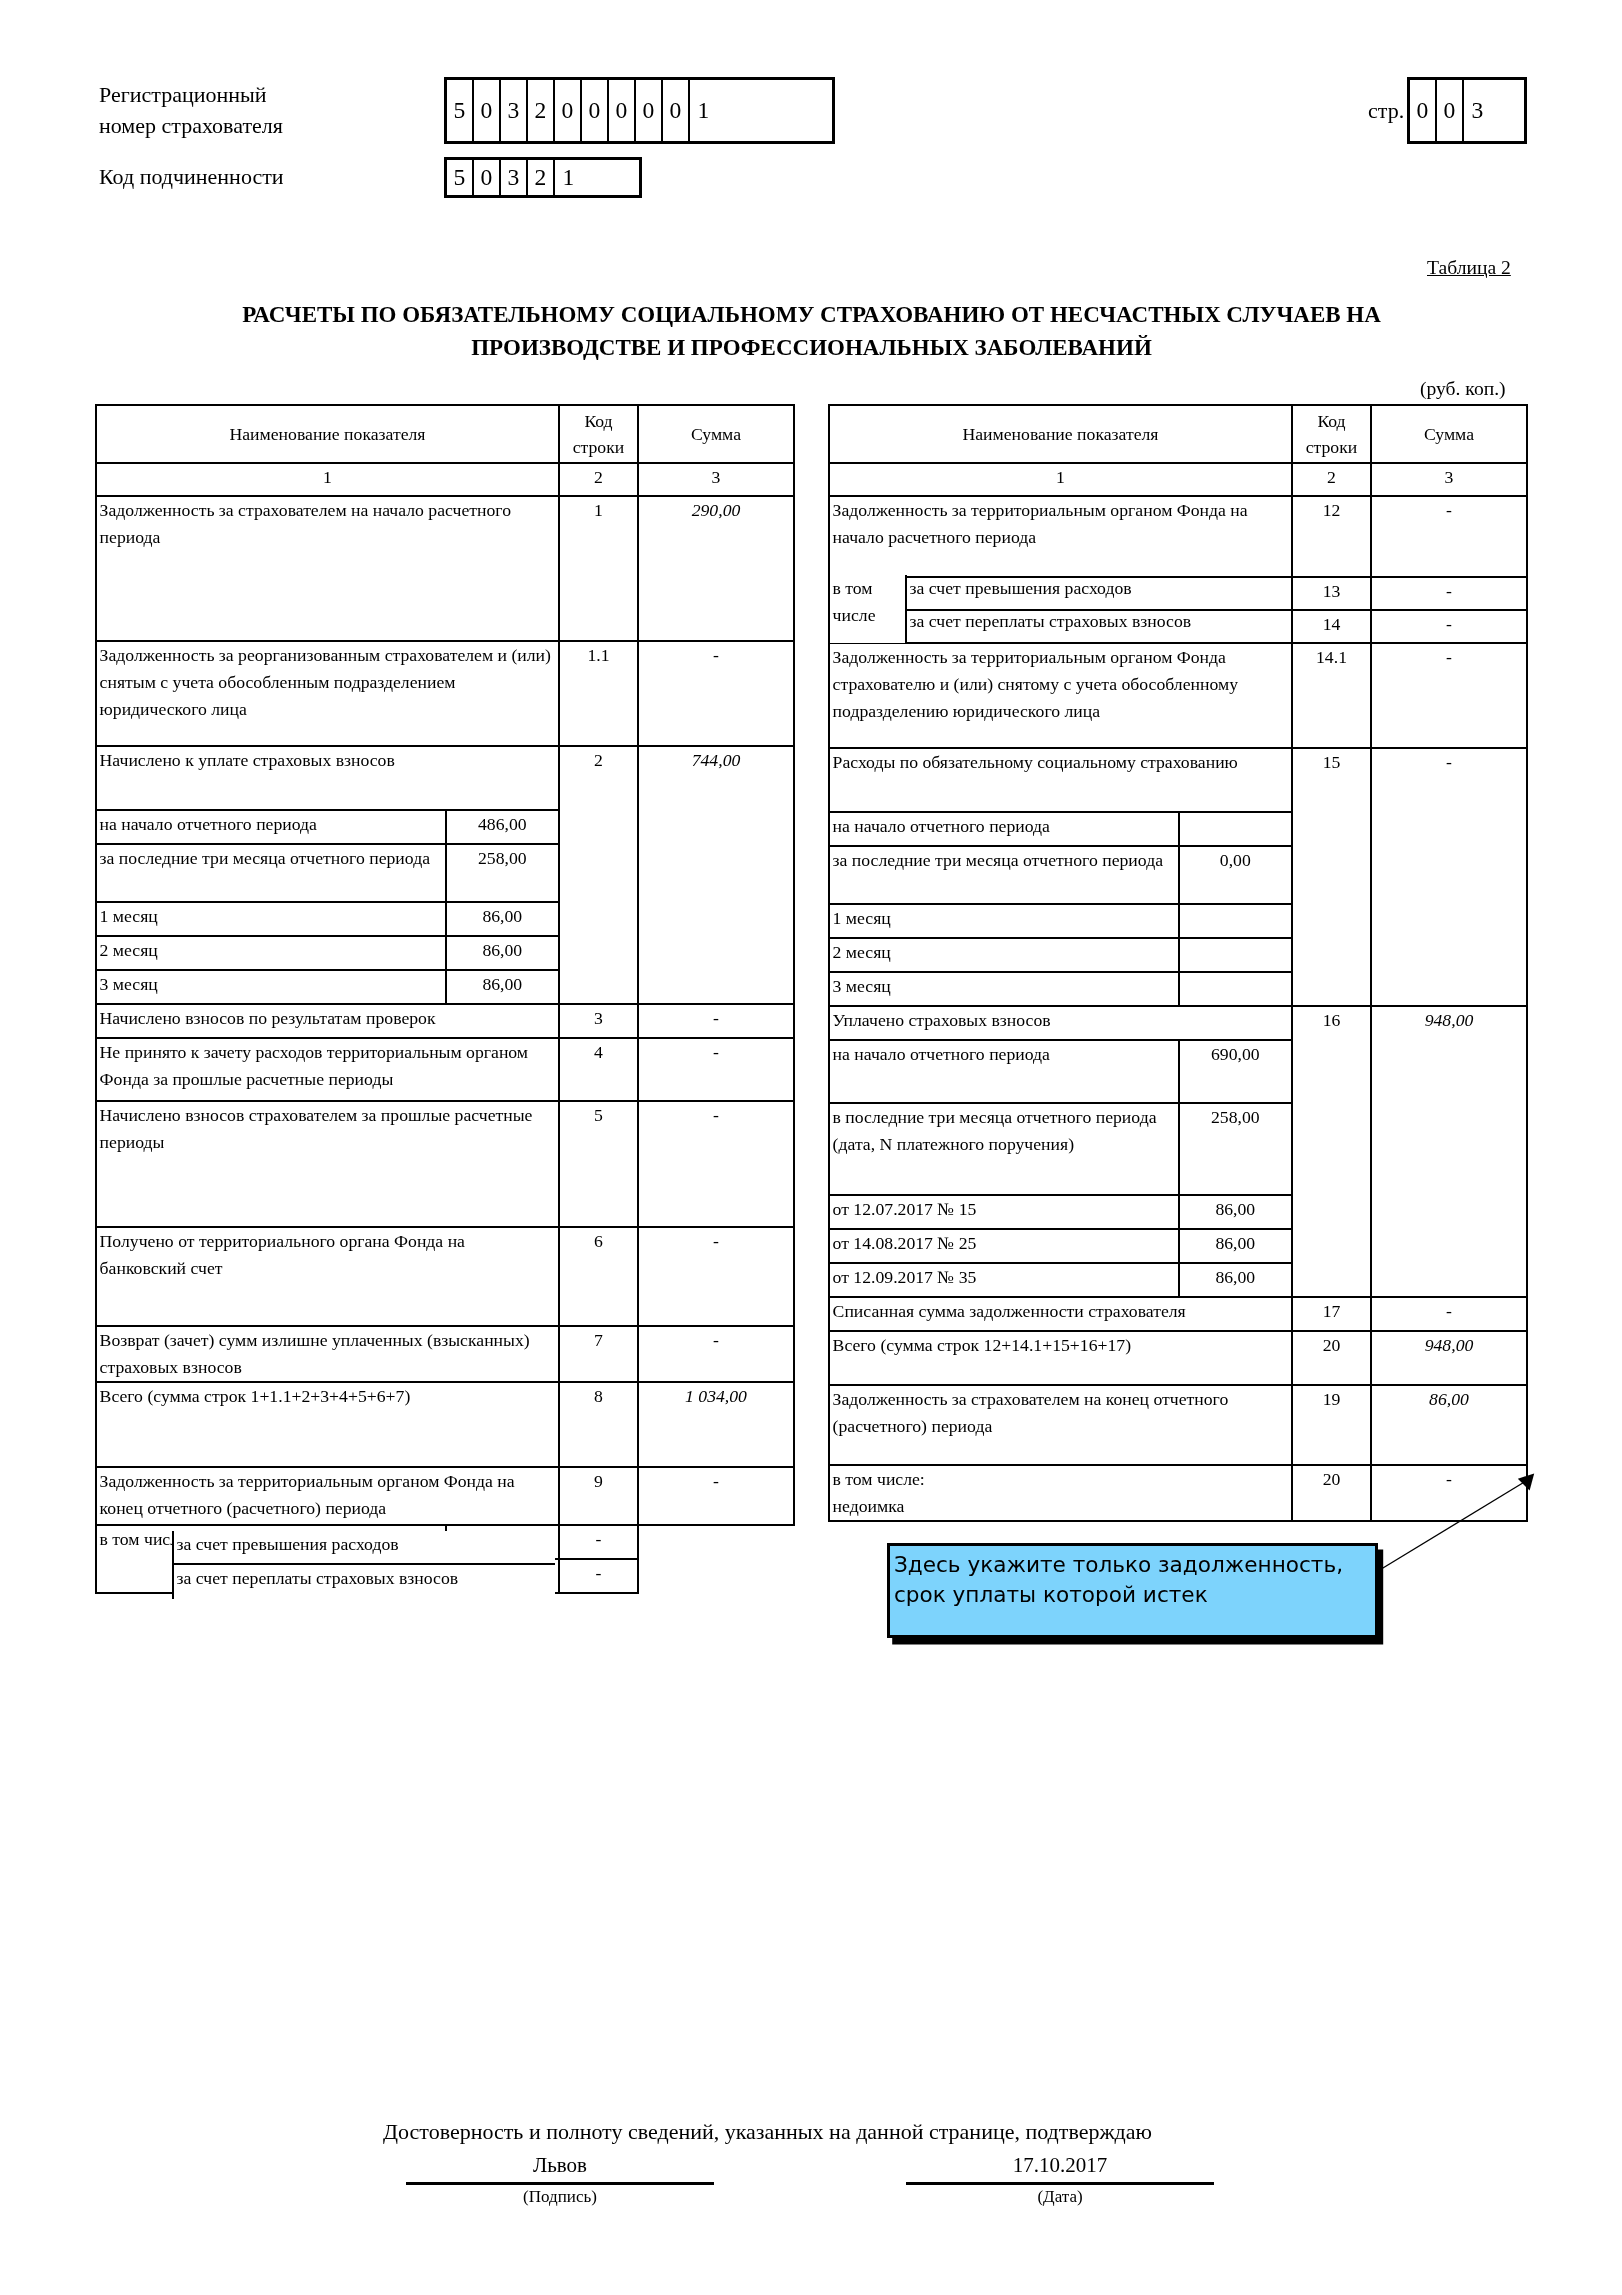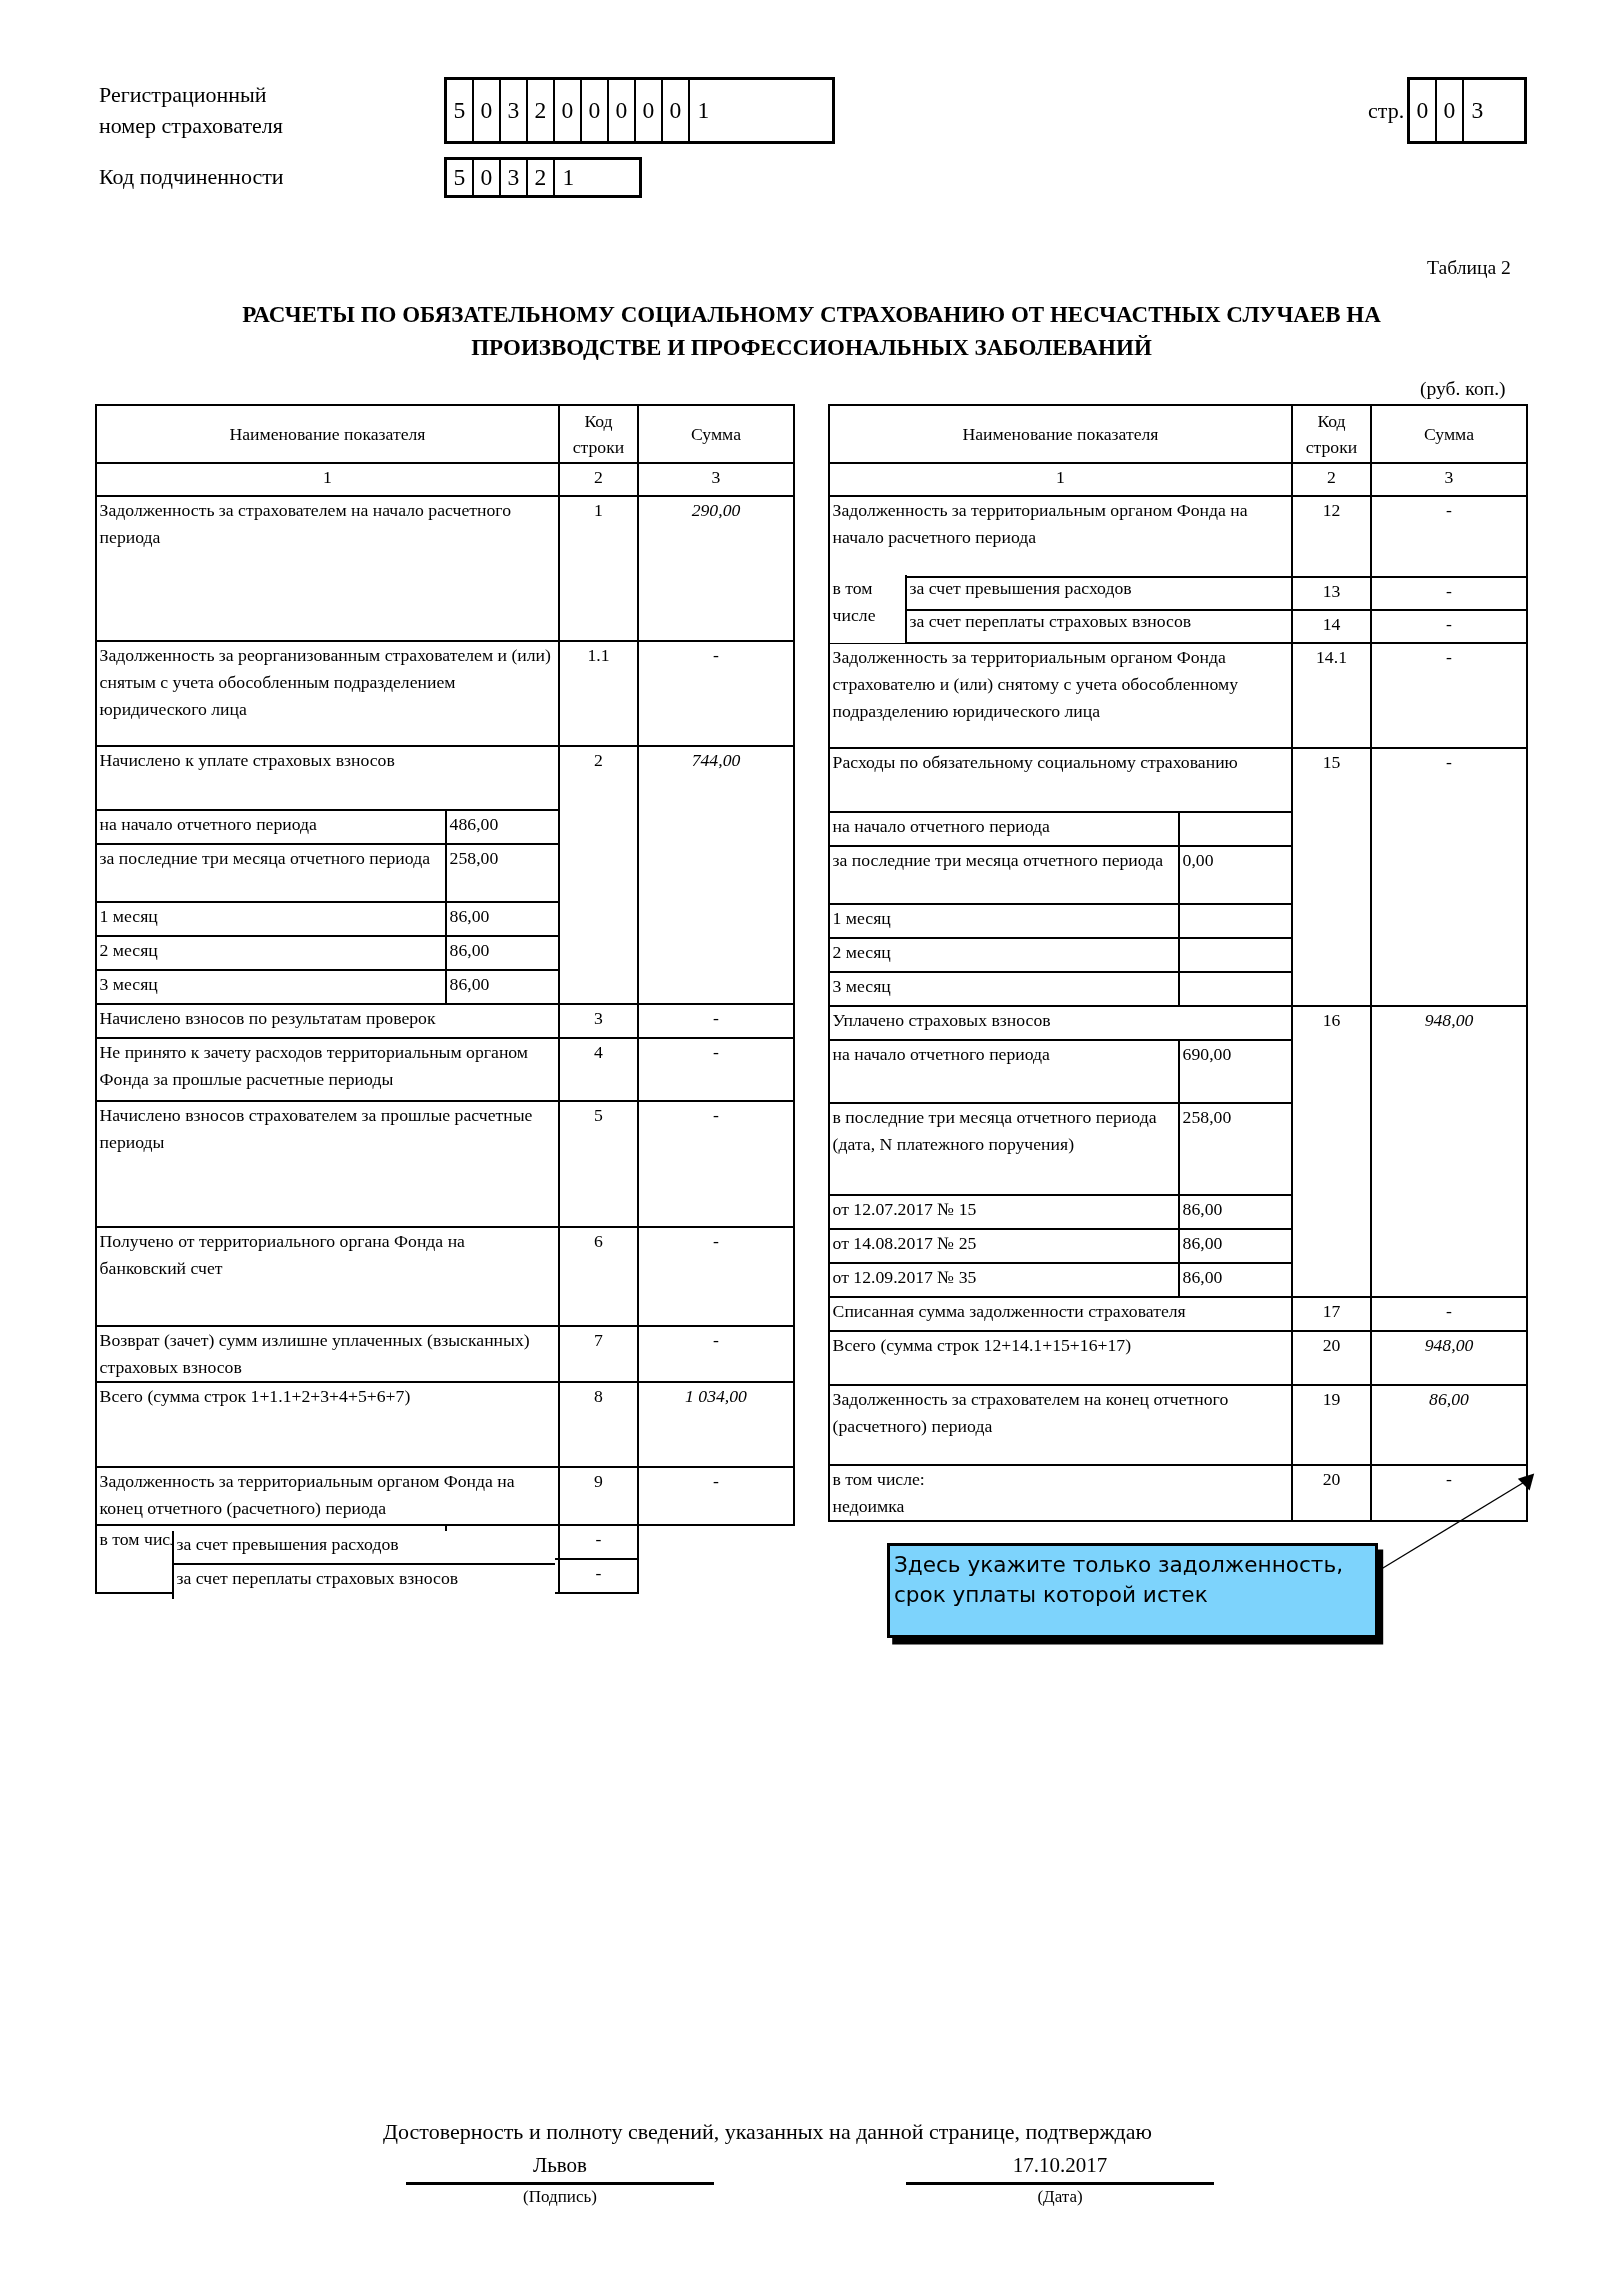--- a/index.html
+++ b/index.html
@@ -7,32 +7,32 @@
          font-family: "Liberation Serif", "DejaVu Serif", serif; color: #000; }
   .abs { position: absolute; }
 
   
   .hdr-label { font-size: 22px; line-height: 31px; }
   .cells { display: flex; border: 3.3px solid #000; box-sizing: border-box; }
   .cells .c { width: 27px; height: 100%; border-right: 2px solid #000; box-sizing: border-box;
               display: flex; align-items: center; justify-content: center; font-size: 23.6px; }
   .cells .c:last-child { border-right: none; }
 
-  .table-label { font-size: 19.6px; }
+  .table-label { font-size: 19.6px; text-decoration: underline; }
   .title { font-weight: bold; font-size: 23px; text-align: center; line-height: 33px; }
   .units { font-size: 19.6px; text-align: right; }
 
   
   table.f { position: absolute; border-collapse: collapse; table-layout: fixed;
             font-size: 17.7px; line-height: 27px; }
   table.f td { border: 2.6px solid #000; vertical-align: top; padding: 0 2.6px; box-sizing: border-box; }
   table.f td.ctr { text-align: center; }
   table.f td.hdr { text-align: center; vertical-align: middle; line-height: 26px; }
   table.f td.num { text-align: center; font-style: italic; }
-  table.f td.sub { text-align: left; padding-right: 3px; border-radius: 7px; }
+  table.f td.sub { text-align: center; padding-right: 3px; border-radius: 7px; }
 
   
   .callout { border: 3.3px solid #000; background: #7dd3fc; box-shadow: 5.2px 6.5px 0 #000;
              font-family: "DejaVu Sans", "Liberation Sans", sans-serif; font-size: 21.6px; line-height: 30px;
              padding: 3.9px 3.9px; box-sizing: border-box; }
 
   
   .footer-text { font-size: 22px; }
   .sig-line { border-top: 3.3px solid #000; }
   .sig-val { font-size: 21px; text-align: center; }

